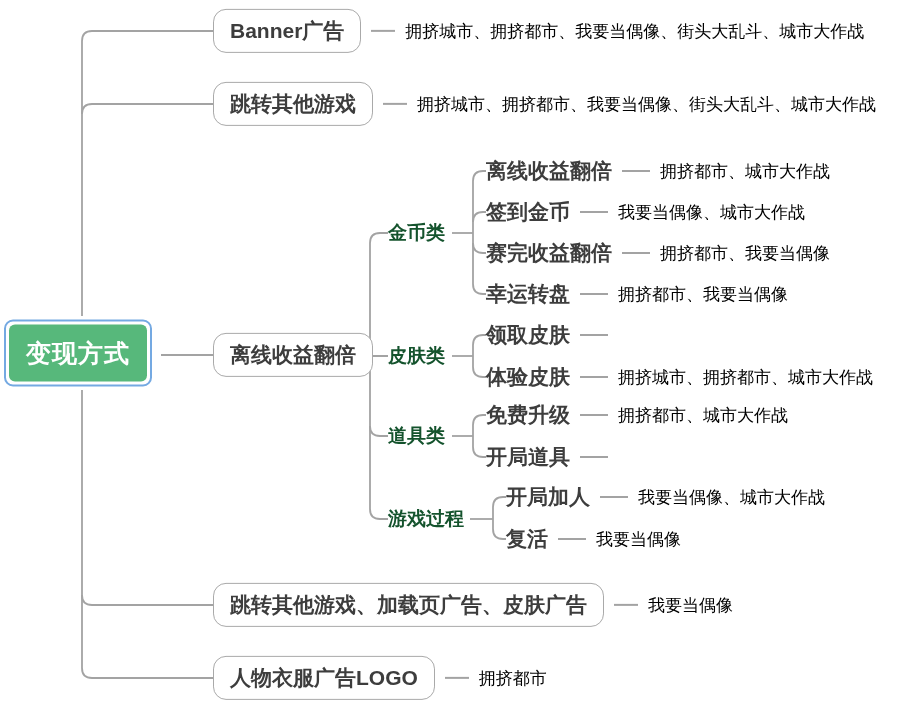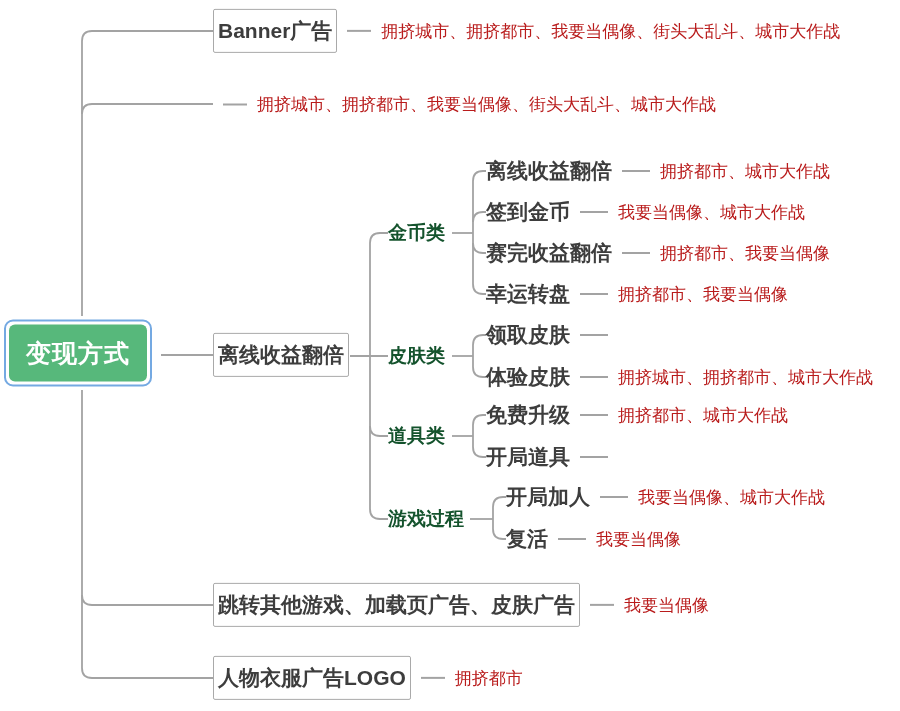--- a/index.html
+++ b/index.html
@@ -7,27 +7,27 @@
     width:900px;height:711px;position:relative;background:#ffffff;
     font-family:"Liberation Sans","DejaVu Sans",sans-serif;
     overflow:hidden;
   }
   svg.connectors{position:absolute;left:0;top:0;width:900px;height:711px;}
   .node-row{
     position:absolute;display:flex;align-items:center;
     transform:translateY(-50%);white-space:nowrap;
   }
   .nbox{
-    border:1.6px solid #a9a9a9;border-radius:2px;background:#ffffff;
-    padding:8px 4px;font-weight:bold;font-size:21px;color:#3d3d3d;
+    border:1.6px solid #a9a9a9;border-radius:13px;background:#ffffff;
+    padding:8px 16px;font-weight:bold;font-size:21px;color:#3d3d3d;
     line-height:1.25;
   }
   .dash{width:24px;height:2px;background:#a3a3a3;margin:0 10px;flex:none;}
   .dash.leaf{width:28px;}
-  .games{font-size:17px;color:#b91c1c;}
+  .games{font-size:17px;color:#000000;}
   .leaf-label{font-weight:bold;font-size:21px;color:#3d3d3d;}
   .cat-label{
     position:absolute;transform:translateY(-50%);
     font-weight:bold;font-size:19px;color:#14532d;white-space:nowrap;
   }
   .root-wrap{
     position:absolute;transform:translateY(-50%);
     border:2px solid #74a9e2;border-radius:9px;padding:3px;background:#ffffff;
   }
   .root-box{
@@ -72,20 +72,21 @@
   <div class="root-box">变现方式</div>
 </div>
 
 <div class="node-row" style="left:213px;top:31px">
   <div class="nbox">Banner广告</div>
   <div class="dash"></div>
   <div class="games">拥挤城市、拥挤都市、我要当偶像、街头大乱斗、城市大作战</div>
 </div>
 
 <div class="node-row" style="left:213px;top:104px">
+  <div class="nbox">跳转其他游戏</div>
   <div class="dash"></div>
   <div class="games">拥挤城市、拥挤都市、我要当偶像、街头大乱斗、城市大作战</div>
 </div>
 
 <div class="node-row" style="left:213px;top:355px">
   <div class="nbox">离线收益翻倍</div>
 </div>
 
 <div class="cat-label" style="left:388px;top:233px">金币类</div>
 <div class="cat-label" style="left:388px;top:356px">皮肤类</div>

